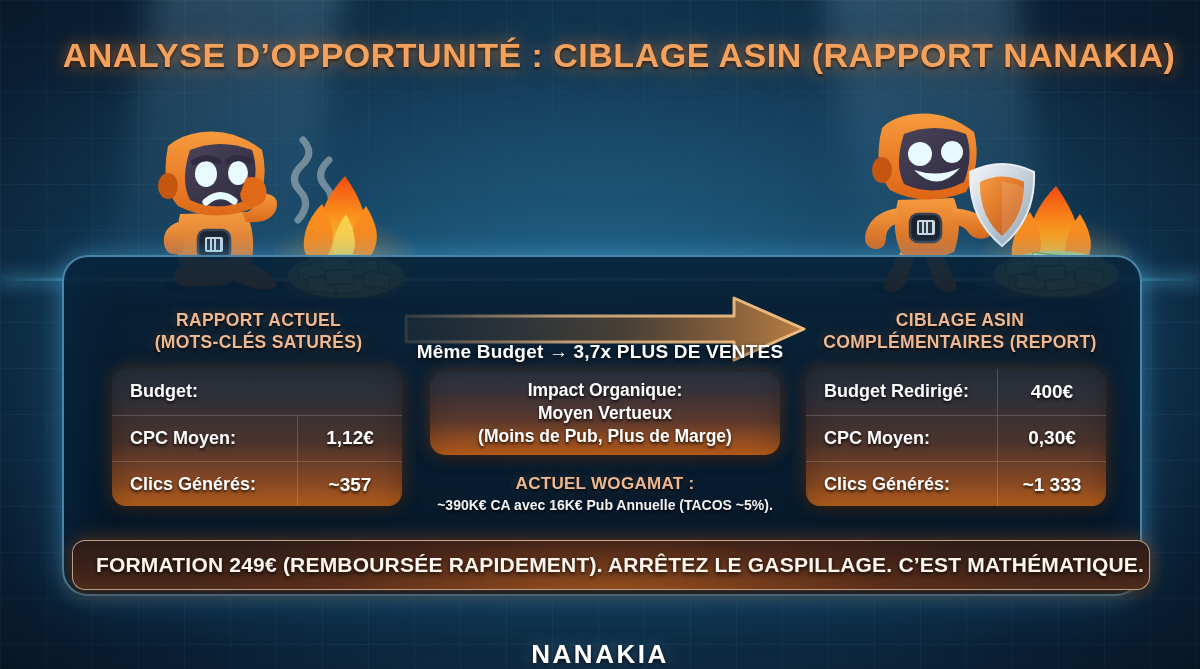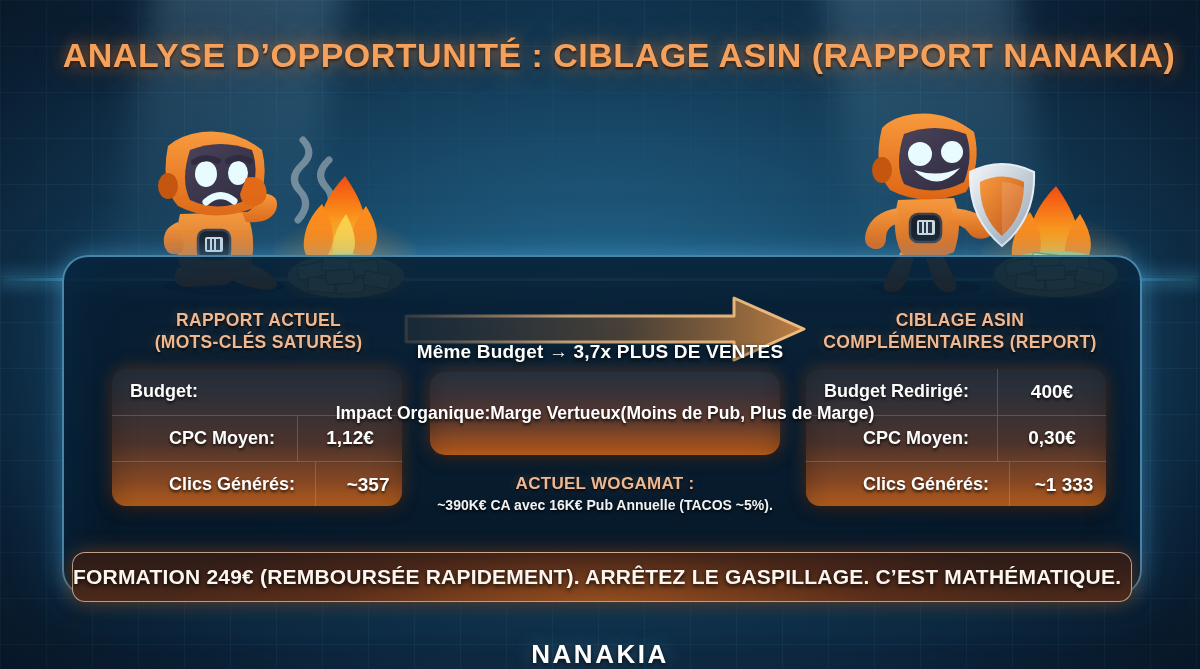--- a/index.html
+++ b/index.html
@@ -89,21 +89,21 @@
   .stat-table{
     position:absolute;border-radius:14px;overflow:hidden;
     background:linear-gradient(180deg, #27323f 0%, #303038 22%, #4b332c 54%, #8b4a23 84%, #c4661f 100%);
     box-shadow:0 0 18px rgba(200,100,35,.35), 0 4px 14px rgba(0,0,0,.5), inset 0 0 28px rgba(0,0,0,.28);
   }
   #table-left{left:112px;top:369px;width:290px;height:137px;}
   #table-right{left:806px;top:369px;width:300px;height:137px;}
   .stat-row{
     display:flex;align-items:center;height:45.6px;position:relative;gap:20px;
   }
-  .stat-row + .stat-row{border-top:1px solid rgba(225,210,200,.22);padding-left:39px;}
+  .stat-row + .stat-row{border-top:1px solid rgba(225,210,200,.22);}
   .stat-label{
     flex:1 1 auto;padding-left:18px;
     font-size:18px;font-weight:bold;color:#fdfdfd;
     text-shadow:0 2px 3px rgba(0,0,0,.75);
     white-space:nowrap;
   }
   .stat-value{
     flex:0 0 auto;width:104px;text-align:center;
     font-size:19px;font-weight:bold;color:#ffffff;
     text-shadow:0 2px 3px rgba(0,0,0,.75);
@@ -122,49 +122,49 @@
     letter-spacing:.2px;
     margin-top:23px;
   }
 
   
   #center-box{
     position:absolute;left:430px;top:372px;width:350px;height:83px;
     border-radius:15px;
     background:linear-gradient(180deg, #2c3744 0%, #3a3239 26%, #5c392c 60%, #a8551f 90%, #c9661c 100%);
     box-shadow:0 0 18px rgba(200,100,35,.38), 0 4px 14px rgba(0,0,0,.5), inset 0 0 26px rgba(0,0,0,.25);
-    display:flex;flex-direction:row;align-items:center;justify-content:center;
+    display:flex;flex-direction:column;align-items:center;justify-content:center;
   }
   #center-box div{
     font-size:17.5px;font-weight:bold;color:#ffffff;line-height:23px;
     text-shadow:0 2px 3px rgba(0,0,0,.8);white-space:nowrap;
   }
 
   
   #example{position:absolute;left:400px;top:474px;width:410px;text-align:center;}
   #example-title{
     font-size:17px;font-weight:bold;color:#edb892;letter-spacing:.3px;
     text-shadow:0 2px 3px rgba(0,0,0,.8), 0 0 12px rgba(225,140,70,.3);
     white-space:nowrap;
   }
   #example-sub{
     margin-top:3px;font-size:14px;font-weight:bold;color:#f2f2f2;
     text-shadow:0 2px 3px rgba(0,0,0,.8);white-space:nowrap;
   }
 
   
   #banner{
-    position:absolute;left:72px;top:552px;width:1058px;height:48px;
+    position:absolute;left:72px;top:540px;width:1058px;height:48px;
     border-radius:13px;
     background:
       radial-gradient(ellipse 560px 120px at 50% 120%, rgba(235,120,35,.50) 0%, rgba(150,65,25,.20) 50%, rgba(0,0,0,0) 78%),
       linear-gradient(180deg, #2c1b18 0%, #3a2119 48%, #4d2a1a 100%);
     border:1.5px solid rgba(240,205,175,.72);
     box-shadow:0 0 20px rgba(215,110,40,.42), 0 5px 16px rgba(0,0,0,.55);
-    display:flex;align-items:center;justify-content:flex-start;
+    display:flex;align-items:center;justify-content:center;padding-left:18px;
   }
   #banner-text{
     font-size:21px;font-weight:bold;color:#fdf6ee;letter-spacing:.2px;
     text-shadow:0 2px 4px rgba(0,0,0,.85);white-space:nowrap;
   }
 
   
   #footer-logo{
     position:absolute;left:0;top:619px;width:1200px;text-align:center;
     font-size:26px;font-weight:bold;letter-spacing:2.5px;color:#ffffff;
@@ -417,21 +417,21 @@
           <stop offset="1" stop-color="#f0bb7e"></stop>
         </linearGradient>
       </defs>
       <path d="M2 20 L330 20 L330 2 L400 33 L330 64 L330 46 L2 46 Z" fill="url(#arrFill)" stroke="url(#arrStroke)" stroke-width="3" stroke-linejoin="round"></path>
     </svg>
   </div>
   <div id="arrow-label">Même Budget → 3,7x PLUS DE VENTES</div>
 
   <div id="center-box">
     <div>Impact Organique:</div>
-    <div>Marge Vertueux</div>
+    <div>Moyen Vertueux</div>
     <div>(Moins de Pub, Plus de Marge)</div>
   </div>
 
   <div id="example">
     <div id="example-title">ACTUEL WOGAMAT :</div>
     <div id="example-sub">~390K€ CA avec 16K€ Pub Annuelle (TACOS ~5%).</div>
   </div>
 
   <div id="banner">
     <span id="banner-text">FORMATION 249€ (REMBOURSÉE RAPIDEMENT). ARRÊTEZ LE GASPILLAGE. C’EST MATHÉMATIQUE.</span>

